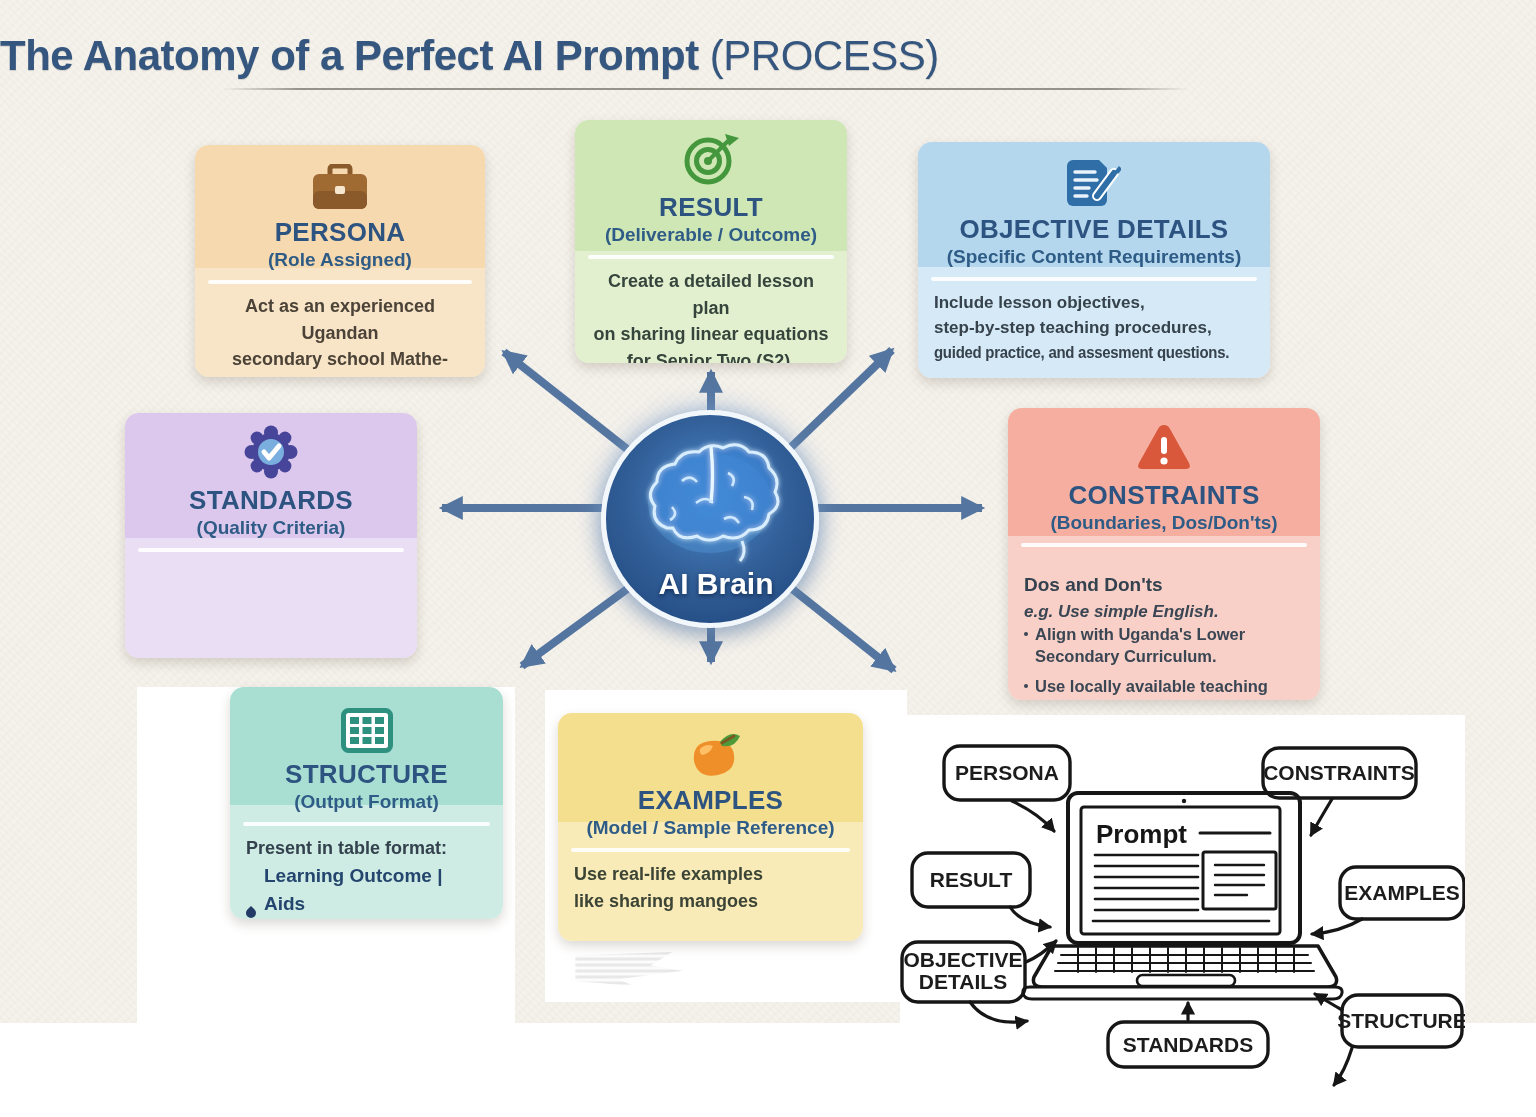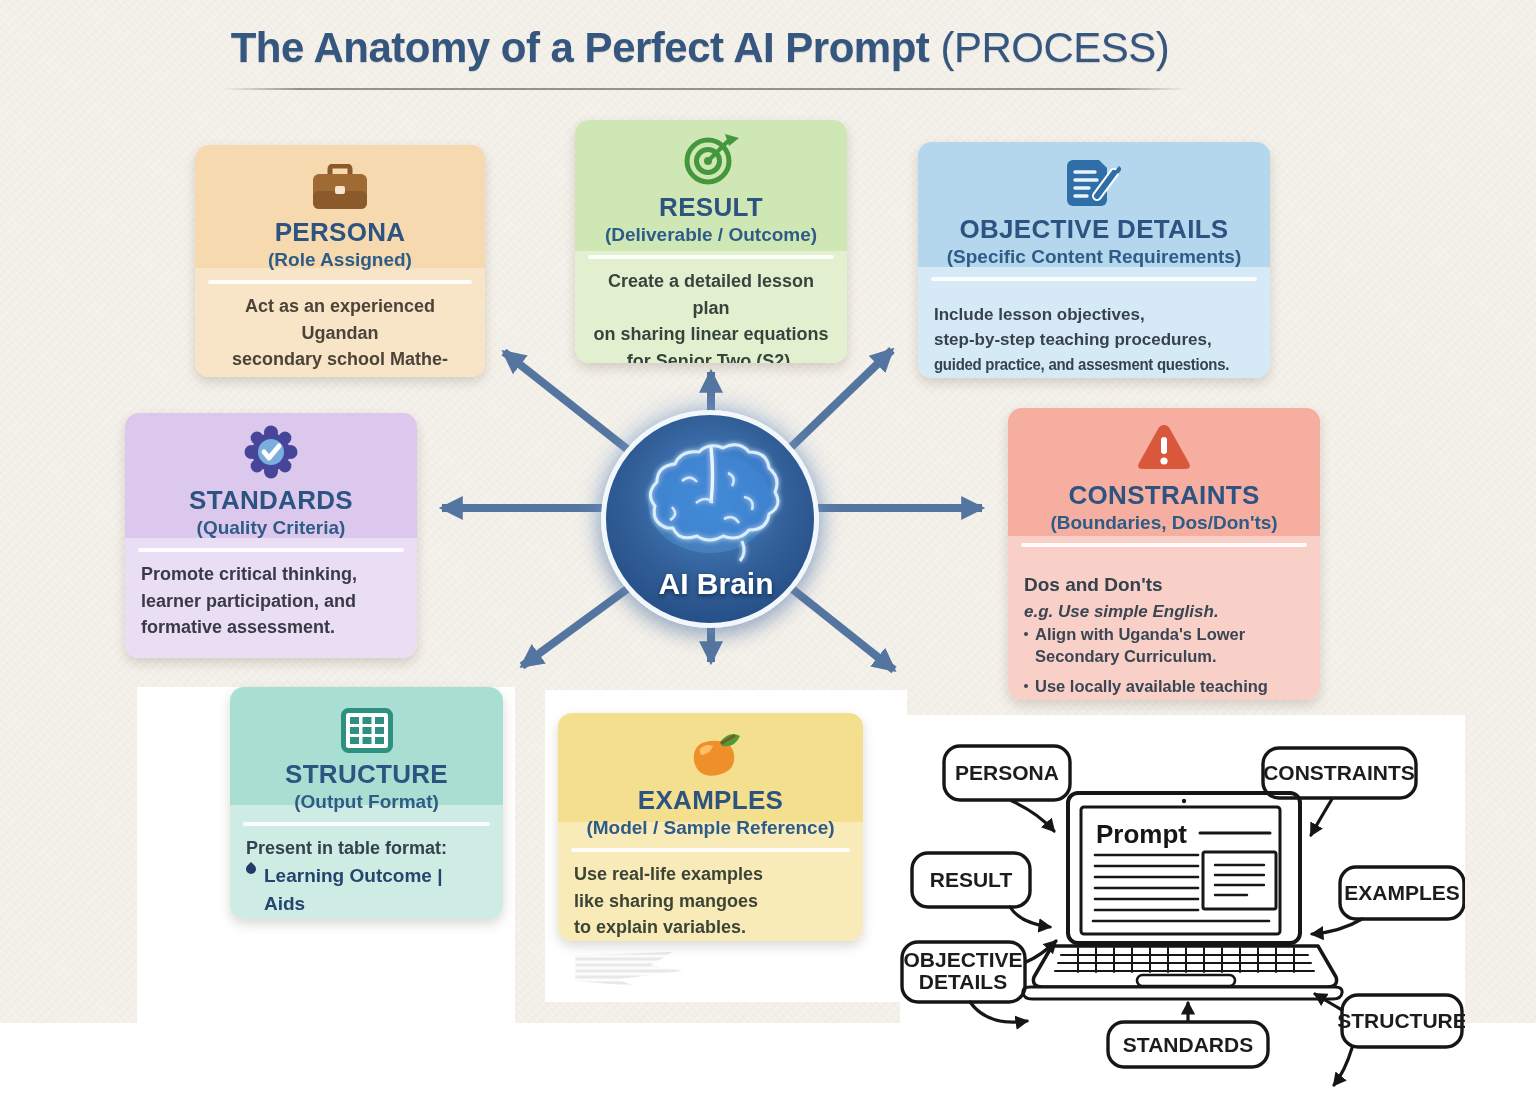--- a/index.html
+++ b/index.html
@@ -9,21 +9,21 @@
     background:
       repeating-linear-gradient(45deg, rgba(120,110,90,.025) 0 2px, rgba(255,255,255,0) 2px 5px),
       repeating-linear-gradient(-45deg, rgba(120,110,90,.018) 0 3px, rgba(255,255,255,0) 3px 7px);
     z-index:0;}
   .white-patch{position:absolute;background:#ffffff;z-index:1;}
   .patch-structure{left:137px;top:687px;width:378px;height:336px;}
   .patch-examples{left:545px;top:690px;width:362px;height:312px;}
   .patch-bottom{left:0;top:1023px;width:1536px;height:94px;}
 
   
-  .title{position:absolute;left:0;top:24px;width:1400px;text-align:center;z-index:3;
+  .title{position:absolute;left:0;top:32px;width:1400px;z-index:3;
     font-size:42px;font-weight:bold;color:#35567e;letter-spacing:-0.5px;
     text-shadow:0 1px 1px rgba(0,0,0,.15);}
   .title .suffix{font-weight:500;}
   .title-underline{position:absolute;left:222px;top:88px;width:966px;height:2px;z-index:3;
     background:linear-gradient(90deg, rgba(150,145,135,0) 0%, rgba(120,115,105,.75) 8%, rgba(120,115,105,.75) 92%, rgba(150,145,135,0) 100%);}
 
   
   .hub-arrows{position:absolute;left:0;top:0;z-index:2;}
 
   
@@ -64,21 +64,21 @@
     background:linear-gradient(#f4df8f 0 48%, #f8ebb8 48% 100%);}
 
   
   .c-head{font-size:19px;color:#33424e;margin:0;}
   .c-eg{font-size:17px;font-style:italic;color:#3a4653;margin:1px 0 6px;font-weight:600;}
   .c-bullet{display:flex;gap:7px;font-size:16.5px;line-height:1.3;margin:0 0 9px;color:#3a4653;}
   .dot{width:4px;height:4px;border-radius:50%;background:#3a4653;margin-top:8px;flex:none;}
 
   
   .s-intro{margin:0 0 6px;color:#33424e;}
-  .s-row{display:flex;align-items:flex-start;gap:8px;color:#24456e;font-size:19px;margin:0 0 8px;}
+  .s-row{display:flex;align-items:flex-end;gap:8px;color:#24456e;font-size:19px;margin:0 0 8px;}
   .drop{width:10px;height:10px;background:#223a66;border-radius:0 50% 50% 50%;
     transform:rotate(45deg);flex:none;margin-top:2px;}
 
   
   .inset{position:absolute;left:900px;top:715px;width:565px;height:402px;background:#ffffff;z-index:2;}
   .inset svg{display:block;}
   .bubble-text{font-family:"Liberation Sans",sans-serif;font-weight:bold;font-size:21px;fill:#1c1c1c;}
   .sketch{stroke:#161616;fill:none;stroke-linecap:round;stroke-linejoin:round;}
 
   .smudge{position:absolute;left:575px;top:952px;width:108px;height:34px;z-index:2;opacity:.45;filter:blur(1px);
@@ -200,21 +200,21 @@
         </g>
         <path d="M30,38 L47,15" stroke="#ffffff" stroke-width="10" stroke-linecap="round"></path>
         <path d="M30,38 L47,15" stroke="#2f6ea6" stroke-width="6" stroke-linecap="round"></path>
         <path d="M48,13 l4,-5 3,3 -4,5 z" fill="#2f6ea6"></path>
       </svg>
         </div>
       <h2>OBJECTIVE DETAILS</h2>
       <h3>(Specific Content Requirements)</h3>
     </div>
     <div class="divider"></div>
-    <div class="card-body" style="font-size:17px;color:#36424c;margin-top:12px;">
+    <div class="card-body" style="font-size:17px;color:#36424c;">
       <p>Include lesson objectives,</p>
       <p>step-by-step teaching procedures,</p>
       <p><span class="cond">guided practice, and assesment questions.</span></p>
     </div>
   </section>
 
   <section class="card card-standards">
     <div class="card-head">
       <div class="icon-row">
           <svg width="54" height="54" viewBox="0 0 54 54">
@@ -230,25 +230,20 @@
               <circle cx="41" cy="41" r="6.4"></circle>
         </g>
         <circle cx="27" cy="27" r="13" fill="#7aaede"></circle>
         <path d="M20,27 l5,6 l10,-12" stroke="#ffffff" stroke-width="5" fill="none" stroke-linecap="round" stroke-linejoin="round"></path>
       </svg>
         </div>
       <h2>STANDARDS</h2>
       <h3>(Quality Criteria)</h3>
     </div>
     <div class="divider"></div>
-    <div class="card-body" style="color:#3a3a46;">
-      <p>Promote critical thinking,</p>
-      <p>learner participation, and</p>
-      <p>formative assessment.</p>
-    </div>
   </section>
 
   <section class="card card-constraints">
     <div class="card-head">
       <div class="icon-row">
           <svg width="58" height="52" viewBox="0 0 58 52">
         <path d="M29,3 q4,0 6,4 l19,34 q3,6 -4,6 l-42,0 q-7,0 -4,-6 l19,-34 q2,-4 6,-4 z" fill="#d9573b"></path>
         <rect x="26" y="15" width="6" height="17" rx="3" fill="#ffffff"></rect>
         <circle cx="29" cy="39" r="3.6" fill="#ffffff"></circle>
       </svg>
@@ -313,21 +308,20 @@
         <path d="M42,14 L54,7" stroke="#7a5a20" stroke-width="3" fill="none" stroke-linecap="round"></path>
       </svg>
         </div>
       <h2>EXAMPLES</h2>
       <h3>(Model / Sample Reference)</h3>
     </div>
     <div class="divider"></div>
     <div class="card-body" style="color:#3c4436;">
       <p>Use real-life examples</p>
       <p>like sharing mangoes</p>
-      <p>to explain variables.</p>
     </div>
   </section>
 
   <div class="inset">
     <svg width="565" height="402" viewBox="0 0 565 402">
       <defs>
         <marker id="kh" markerWidth="4.5" markerHeight="4.5" refX="3.6" refY="2.25" orient="auto">
           <path d="M0,0 L4.2,2.25 L0,4.5 Z" fill="#161616"></path>
         </marker>
       </defs>

